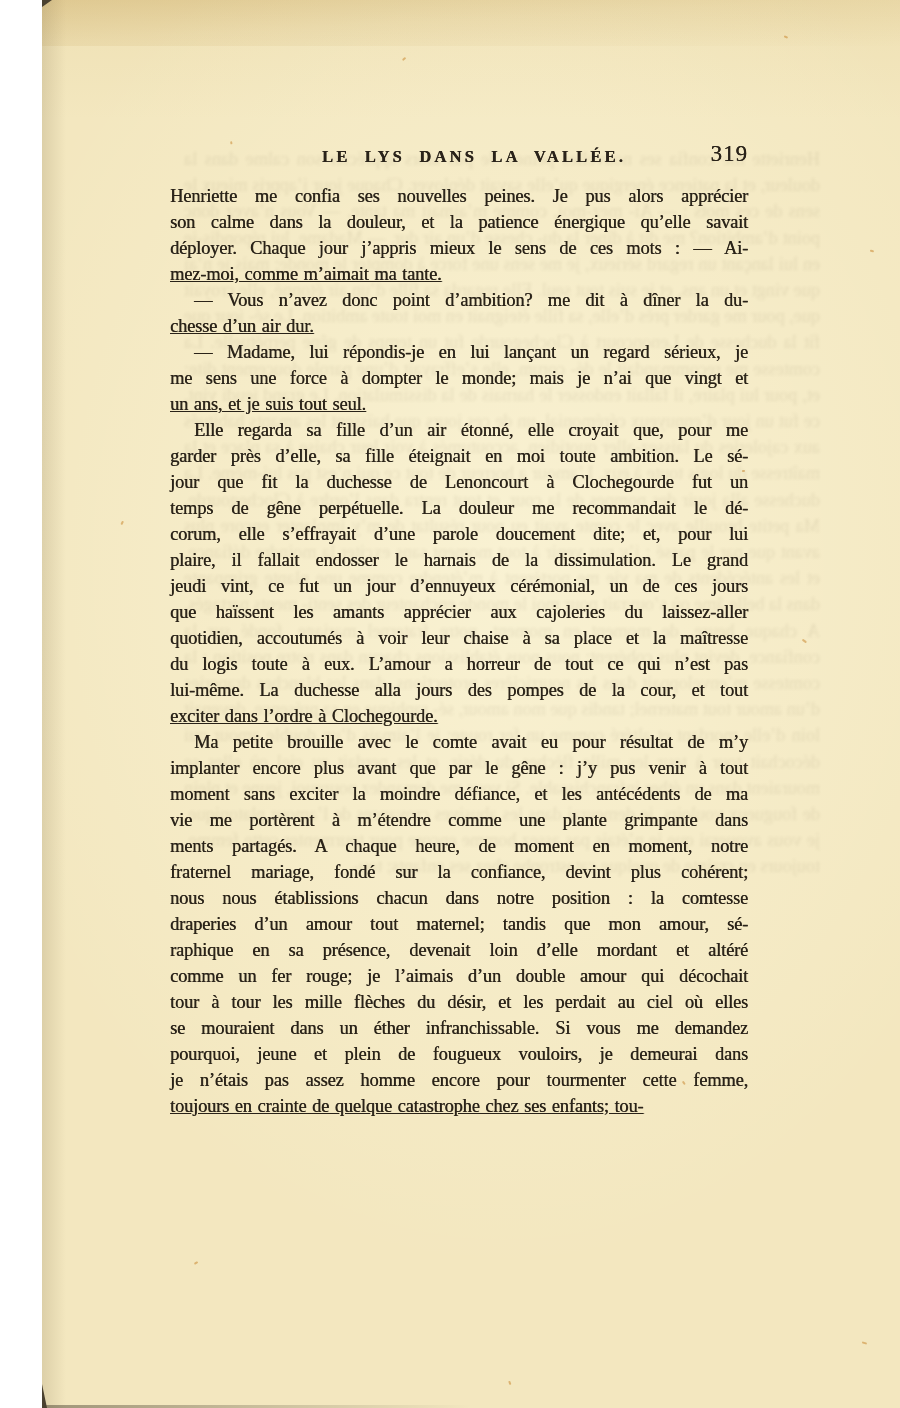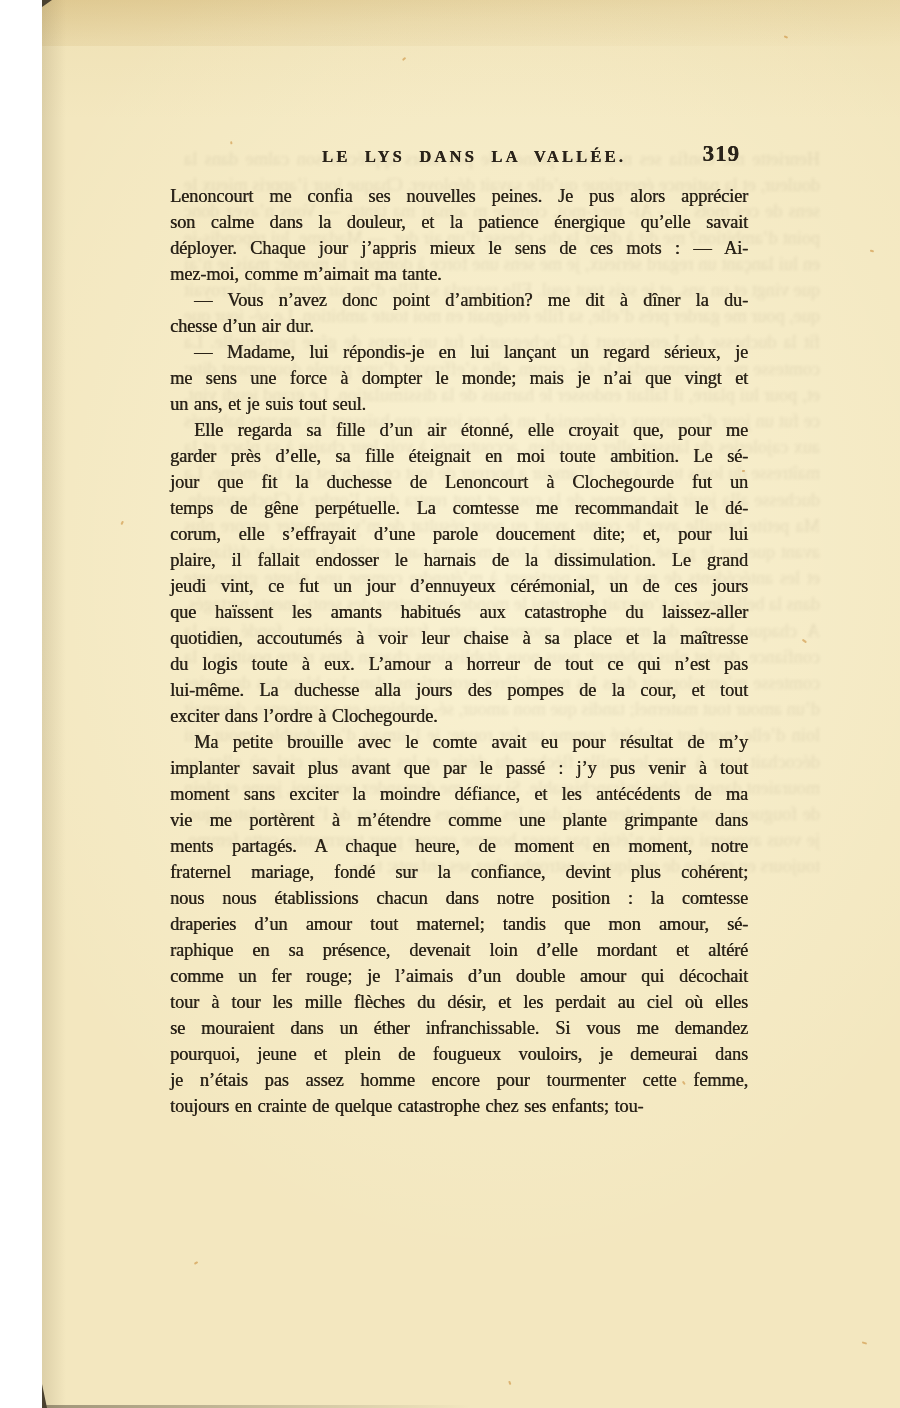--- a/index.html
+++ b/index.html
@@ -103,23 +103,23 @@
     text-align: center;
     padding-left: 30px;
     font-size: 16.5px;
     font-weight: bold;
     letter-spacing: 3.2px;
     word-spacing: 7px;
     text-shadow: 0.3px 0 0 currentColor;
   }
   .page-num {
     position: absolute;
-    right: 8px; top: -6px;
+    right: 0; top: -6px;
     font-size: 23px;
-    font-weight: bold;
+    font-weight: normal;
     letter-spacing: 1px;
     text-shadow: 0.3px 0 0 currentColor;
   }
 
   
   .text-block {
     position: absolute;
     left: 128px; top: 183px;
     width: 578px;
     color: #292218;
@@ -131,20 +131,21 @@
   }
   .para { margin: 0; }
   .line {
     text-align: justify;
     text-align-last: justify;
     -moz-text-align-last: justify;
     white-space: normal;
   }
   .line.para-end {
     text-align-last: left;
+    text-decoration: underline;
     -moz-text-align-last: left;
   }
   .para.indent .line:first-child { text-indent: 24px; }
 </style>
 </head>
 <body>
 
 <div class="scan">
 
   <div class="edge-top"></div>
@@ -169,51 +170,51 @@
 
   <div class="ghost" aria-hidden="true">Henriette me confia ses nouvelles peines. Je pus alors apprécier son calme dans la douleur, et la patience énergique qu’elle savait déployer. Chaque jour j’appris mieux le sens de ces mots : — Ai- mez-moi, comme m’aimait ma tante. — Vous n’avez donc point d’ambition? me dit à dîner la du- chesse d’un air dur. — Madame, lui répondis-je en lui lançant un regard sérieux, je me sens une force à dompter le monde; mais je n’ai que vingt et un ans, et je suis tout seul. Elle regarda sa fille d’un air étonné, elle croyait que, pour me garder près d’elle, sa fille éteignait en moi toute ambition. Le sé- jour que fit la duchesse de Lenoncourt à Clochegourde fut un temps de gêne perpétuelle. La comtesse me recommandait le dé- corum, elle s’effrayait d’une parole doucement dite; et, pour lui plaire, il fallait endosser le harnais de la dissimulation. Le grand jeudi vint, ce fut un jour d’ennuyeux cérémonial, un de ces jours que haïssent les amants habitués aux cajoleries du laissez-aller quotidien, accoutumés à voir leur chaise à sa place et la maîtresse du logis toute à eux. L’amour a horreur de tout ce qui n’est pas lui-même. La duchesse alla jouir des pompes de la cour, et tout rentra dans l’ordre à Clochegourde. Ma petite brouille avec le comte avait eu pour résultat de m’y implanter encore plus avant que par le passé : j’y pus venir à tout moment sans exciter la moindre défiance, et les antécédents de ma vie me portèrent à m’étendre comme une plante grimpante dans la belle âme où s’ouvrait pour moi le monde enchanteur des senti- ments partagés. A chaque heure, de moment en moment, notre fraternel mariage, fondé sur la confiance, devint plus cohérent; nous nous établissions chacun dans notre position : la comtesse m’enveloppait dans les nourricières protections, dans les blanches draperies d’un amour tout maternel; tandis que mon amour, sé- raphique en sa présence, devenait loin d’elle mordant et altéré comme un fer rouge; je l’aimais d’un double amour qui décochait tour à tour les mille flèches du désir, et les perdait au ciel où elles se mouraient dans un éther infranchissable. Si vous me demandez pourquoi, jeune et plein de fougueux vouloirs, je demeurai dans les abusives croyances de l’amour platonique, je vous avouerai que je n’étais pas assez homme encore pour tourmenter cette femme, toujours en crainte de quelque catastrophe chez ses enfants; tou-</div>
 
   <header class="running-head">
     <span class="head-title">LE LYS DANS LA VALLÉE.</span>
     <span class="page-num">319</span>
   </header>
 
   <main class="text-block">
       <div class="para">
-        <div class="line">Lenoncourt me confia ses nouvelles peines. Je pus alors apprécier</div>
+        <div class="line">Henriette me confia ses nouvelles peines. Je pus alors apprécier</div>
         <div class="line">son calme dans la douleur, et la patience énergique qu’elle savait</div>
         <div class="line">déployer. Chaque jour j’appris mieux le sens de ces mots : — Ai-</div>
         <div class="line para-end">mez-moi, comme m’aimait ma tante.</div>
       </div>
       <div class="para indent">
         <div class="line">— Vous n’avez donc point d’ambition? me dit à dîner la du-</div>
         <div class="line para-end">chesse d’un air dur.</div>
       </div>
       <div class="para indent">
         <div class="line">— Madame, lui répondis-je en lui lançant un regard sérieux, je</div>
         <div class="line">me sens une force à dompter le monde; mais je n’ai que vingt et</div>
         <div class="line para-end">un ans, et je suis tout seul.</div>
       </div>
       <div class="para indent">
         <div class="line">Elle regarda sa fille d’un air étonné, elle croyait que, pour me</div>
         <div class="line">garder près d’elle, sa fille éteignait en moi toute ambition. Le sé-</div>
         <div class="line">jour que fit la duchesse de Lenoncourt à Clochegourde fut un</div>
-        <div class="line">temps de gêne perpétuelle. La comtesse me recommandait le dé-</div>
+        <div class="line">temps de gêne perpétuelle. La douleur me recommandait le dé-</div>
         <div class="line">corum, elle s’effrayait d’une parole doucement dite; et, pour lui</div>
         <div class="line">plaire, il fallait endosser le harnais de la dissimulation. Le grand</div>
         <div class="line">jeudi vint, ce fut un jour d’ennuyeux cérémonial, un de ces jours</div>
-        <div class="line">que haïssent les amants habitués aux catastrophe du laissez-aller</div>
+        <div class="line">que haïssent les amants apprécier aux cajoleries du laissez-aller</div>
         <div class="line">quotidien, accoutumés à voir leur chaise à sa place et la maîtresse</div>
         <div class="line">du logis toute à eux. L’amour a horreur de tout ce qui n’est pas</div>
         <div class="line">lui-même. La duchesse alla jours des pompes de la cour, et tout</div>
         <div class="line para-end">exciter dans l’ordre à Clochegourde.</div>
       </div>
       <div class="para indent">
         <div class="line">Ma petite brouille avec le comte avait eu pour résultat de m’y</div>
-        <div class="line">implanter savait plus avant que par le passé : j’y pus venir à tout</div>
+        <div class="line">implanter encore plus avant que par le gêne : j’y pus venir à tout</div>
         <div class="line">moment sans exciter la moindre défiance, et les antécédents de ma</div>
         <div class="line">vie me portèrent à m’étendre comme une plante grimpante dans</div>
         <div class="line">ments partagés. A chaque heure, de moment en moment, notre</div>
         <div class="line">fraternel mariage, fondé sur la confiance, devint plus cohérent;</div>
         <div class="line">nous nous établissions chacun dans notre position : la comtesse</div>
         <div class="line">draperies d’un amour tout maternel; tandis que mon amour, sé-</div>
         <div class="line">raphique en sa présence, devenait loin d’elle mordant et altéré</div>
         <div class="line">comme un fer rouge; je l’aimais d’un double amour qui décochait</div>
         <div class="line">tour à tour les mille flèches du désir, et les perdait au ciel où elles</div>
         <div class="line">se mouraient dans un éther infranchissable. Si vous me demandez</div>

